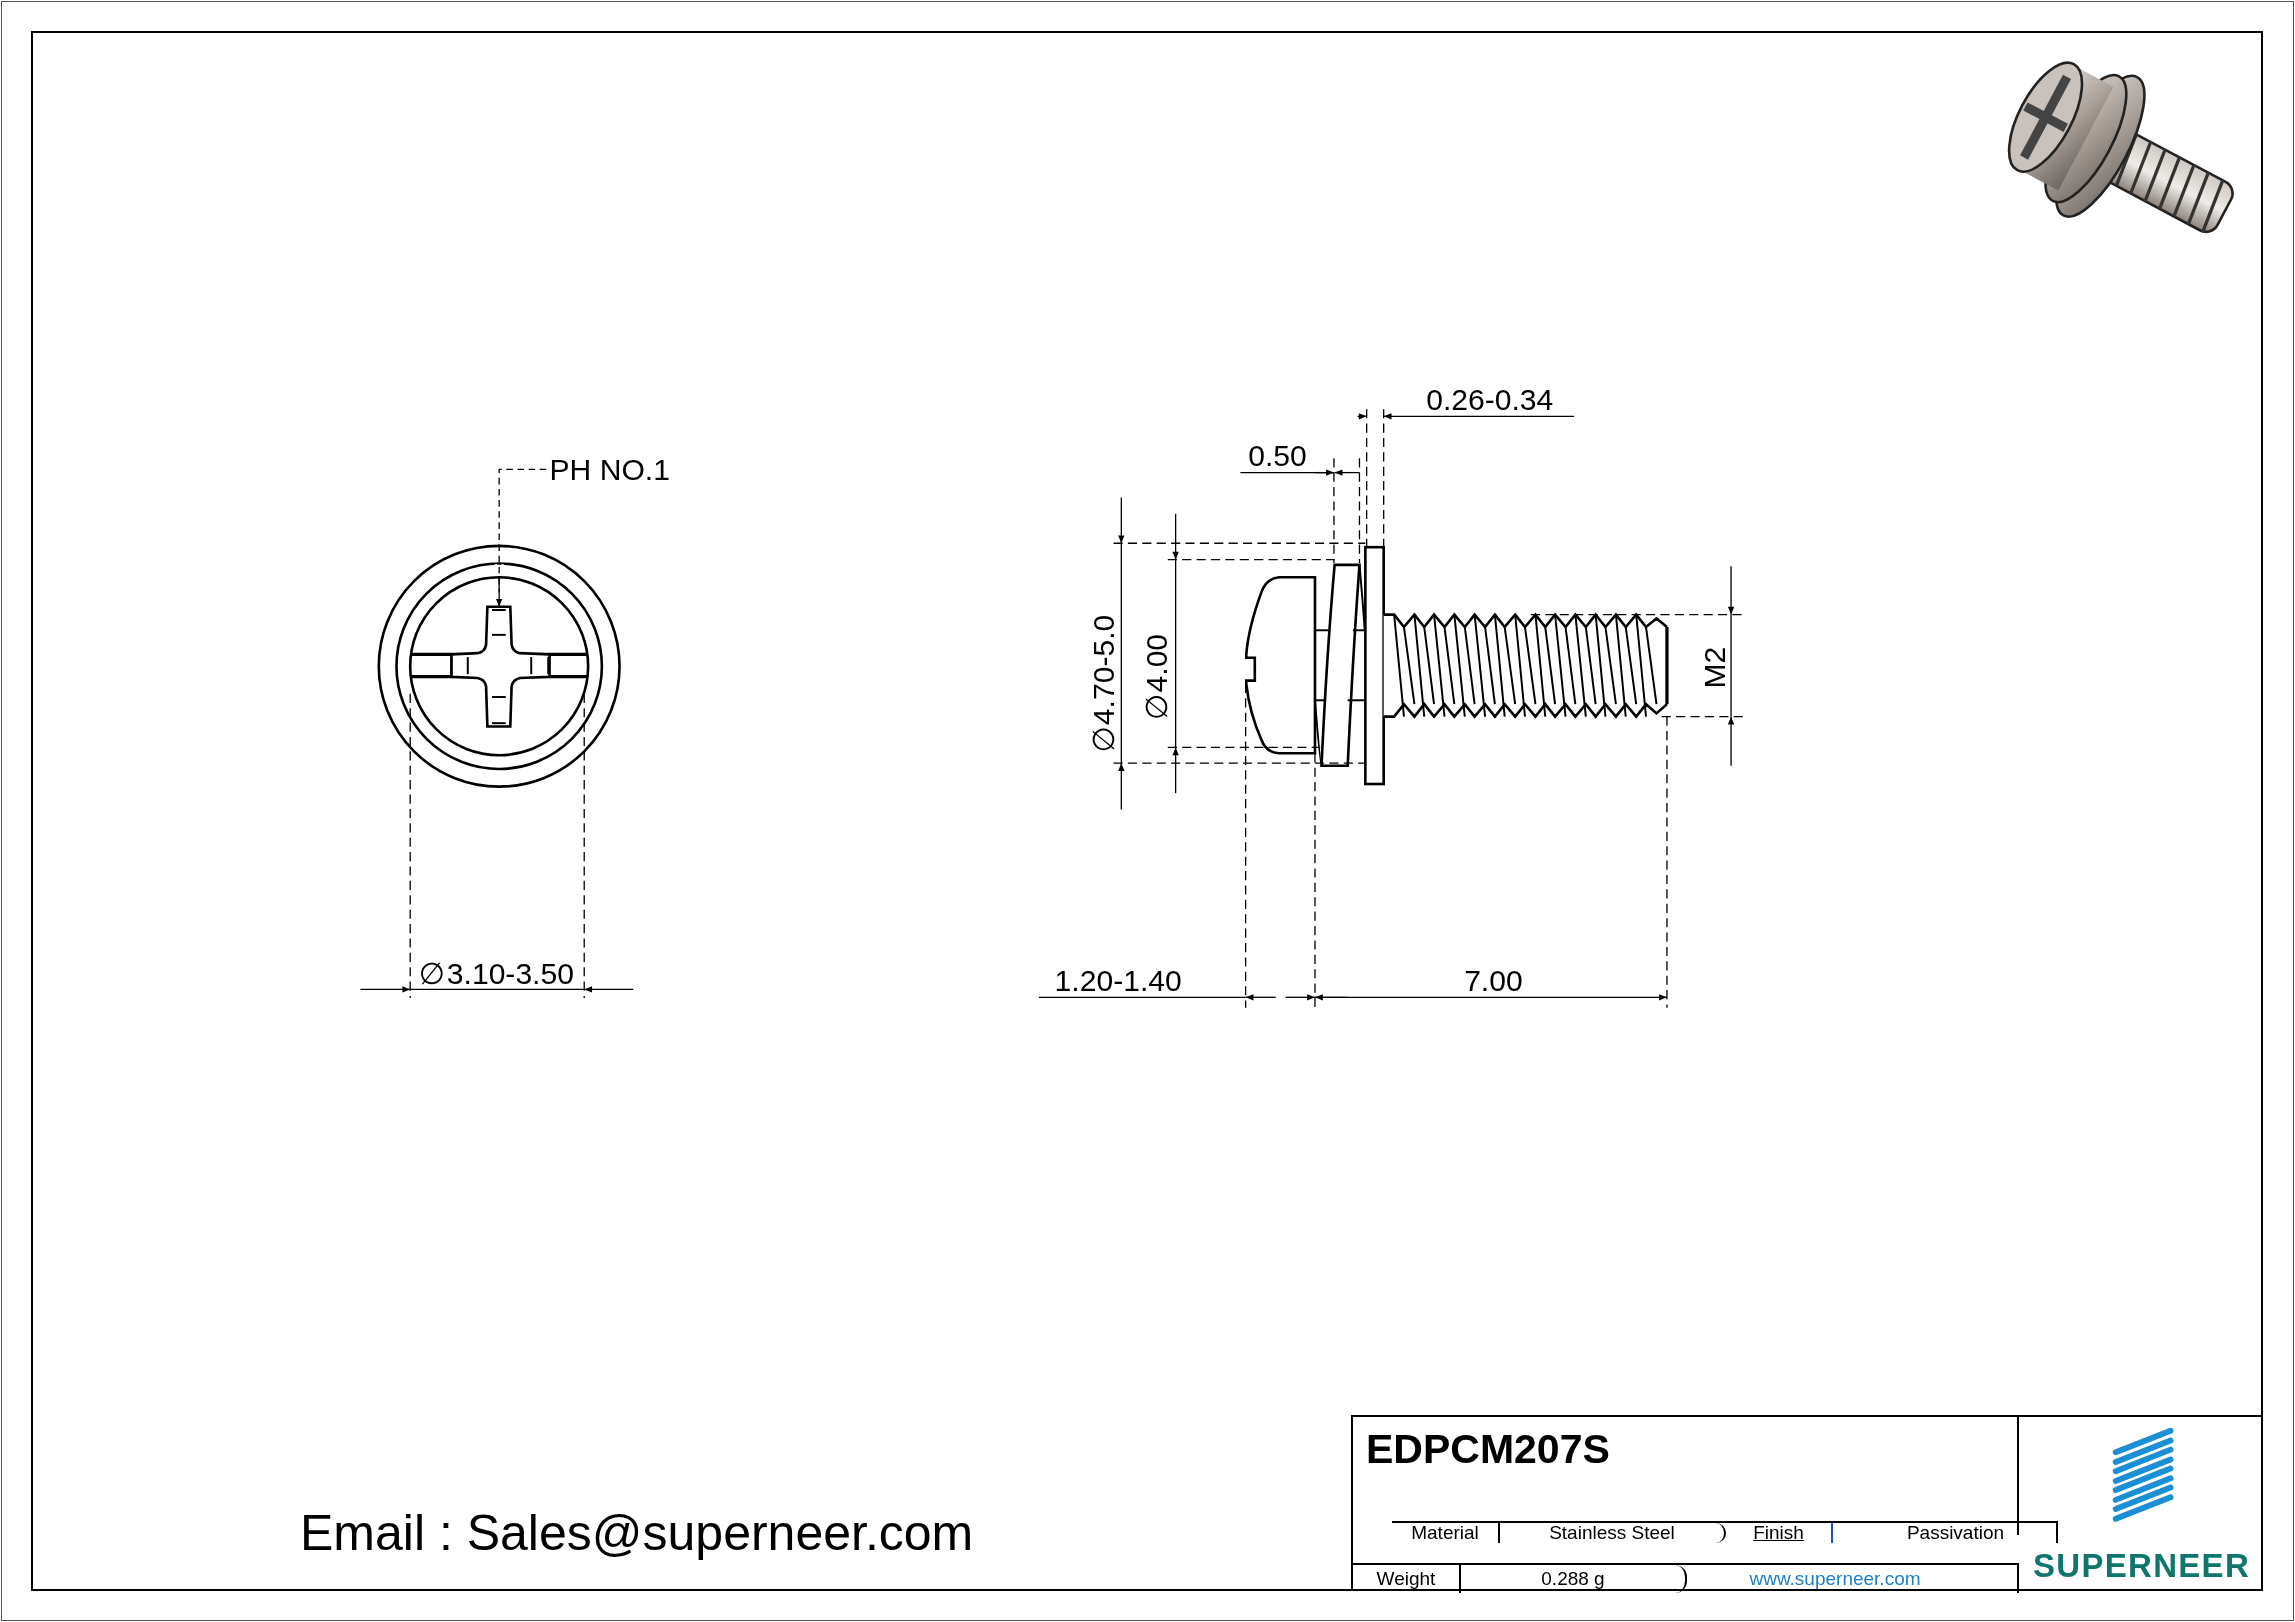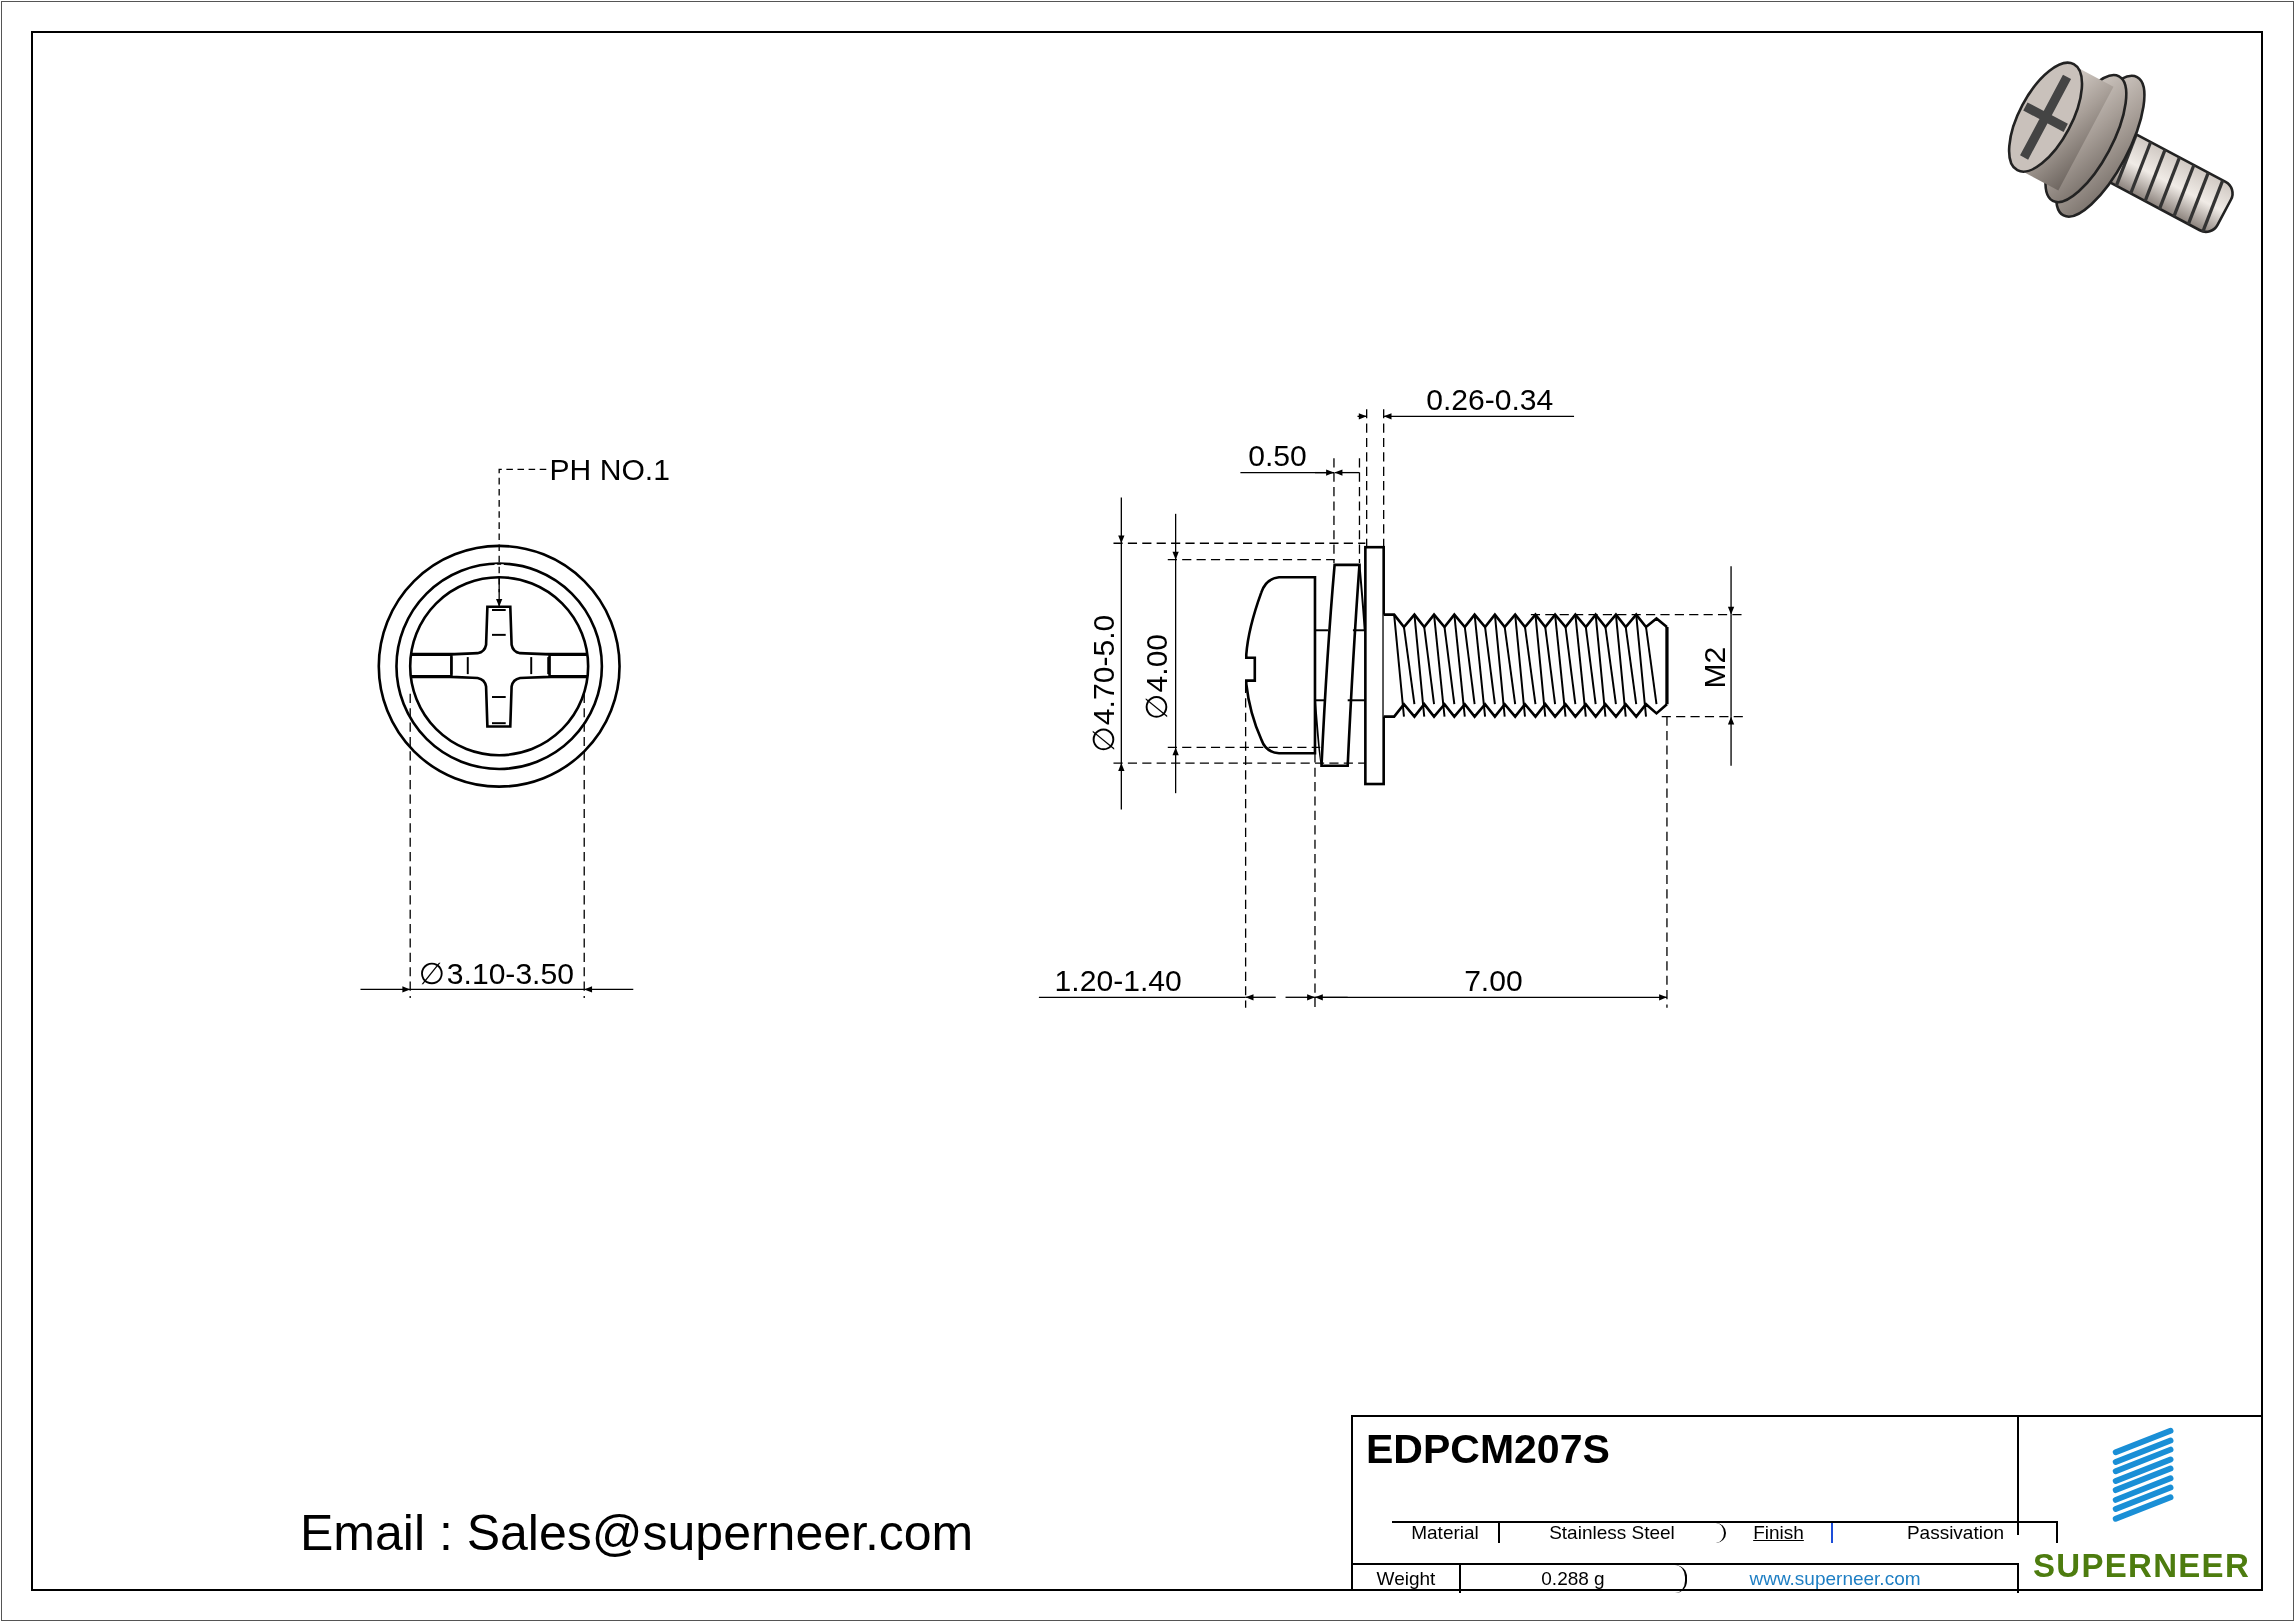--- a/index.html
+++ b/index.html
@@ -20,21 +20,21 @@
   .tb-row { position: absolute; left: 0; width: 666px; border-top: 2px solid #000; border-right: 2px solid #000; box-sizing: border-box; }
   .tb-row1 { top: 104px; height: 22px; margin-left: 39px; }
   .tb-row2 { top: 146px; height: 30px; }
   .cell { position: absolute; top: 0; height: 100%; display: flex; align-items: center; justify-content: center; font-size: 19px; box-sizing: border-box; }
   .c-lbl { left: 0; width: 108px; border-right: 2px solid #000; }
   .c-val { left: 108px; width: 226px; border-right: 2px solid #000; border-radius: 12px; }
   .c-lbl2 { left: 334px; width: 107px; border-right: 2px solid #1d4ed8; text-decoration: underline; }
   .c-val2 { left: 441px; width: 223px; padding-left: 22px; }
   .c-web { left: 334px; width: 296px; color: #1f7fc4; }
   .tb-logo { position: absolute; left: 666px; top: 0; width: 245px; height: 176px; }
-  .logo-word { position: absolute; left: 0; width: 245px; top: 130px; text-align: center; font-size: 33px; font-weight: bold; letter-spacing: 1.3px; color: #4d7c0f; }
+  .logo-word { position: absolute; left: 0; width: 245px; top: 130px; text-align: center; font-size: 33px; font-weight: bold; letter-spacing: 1.3px; color: #0f766e; }
 </style>
 </head>
 <body>
 
 <div class="sheet">
   <div class="outer-border"></div>
   <div class="frame"></div>
 
   <svg class="drawing" width="2295" height="1623" viewBox="0 0 3508 2480" xmlns="http://www.w3.org/2000/svg">
     <defs>

